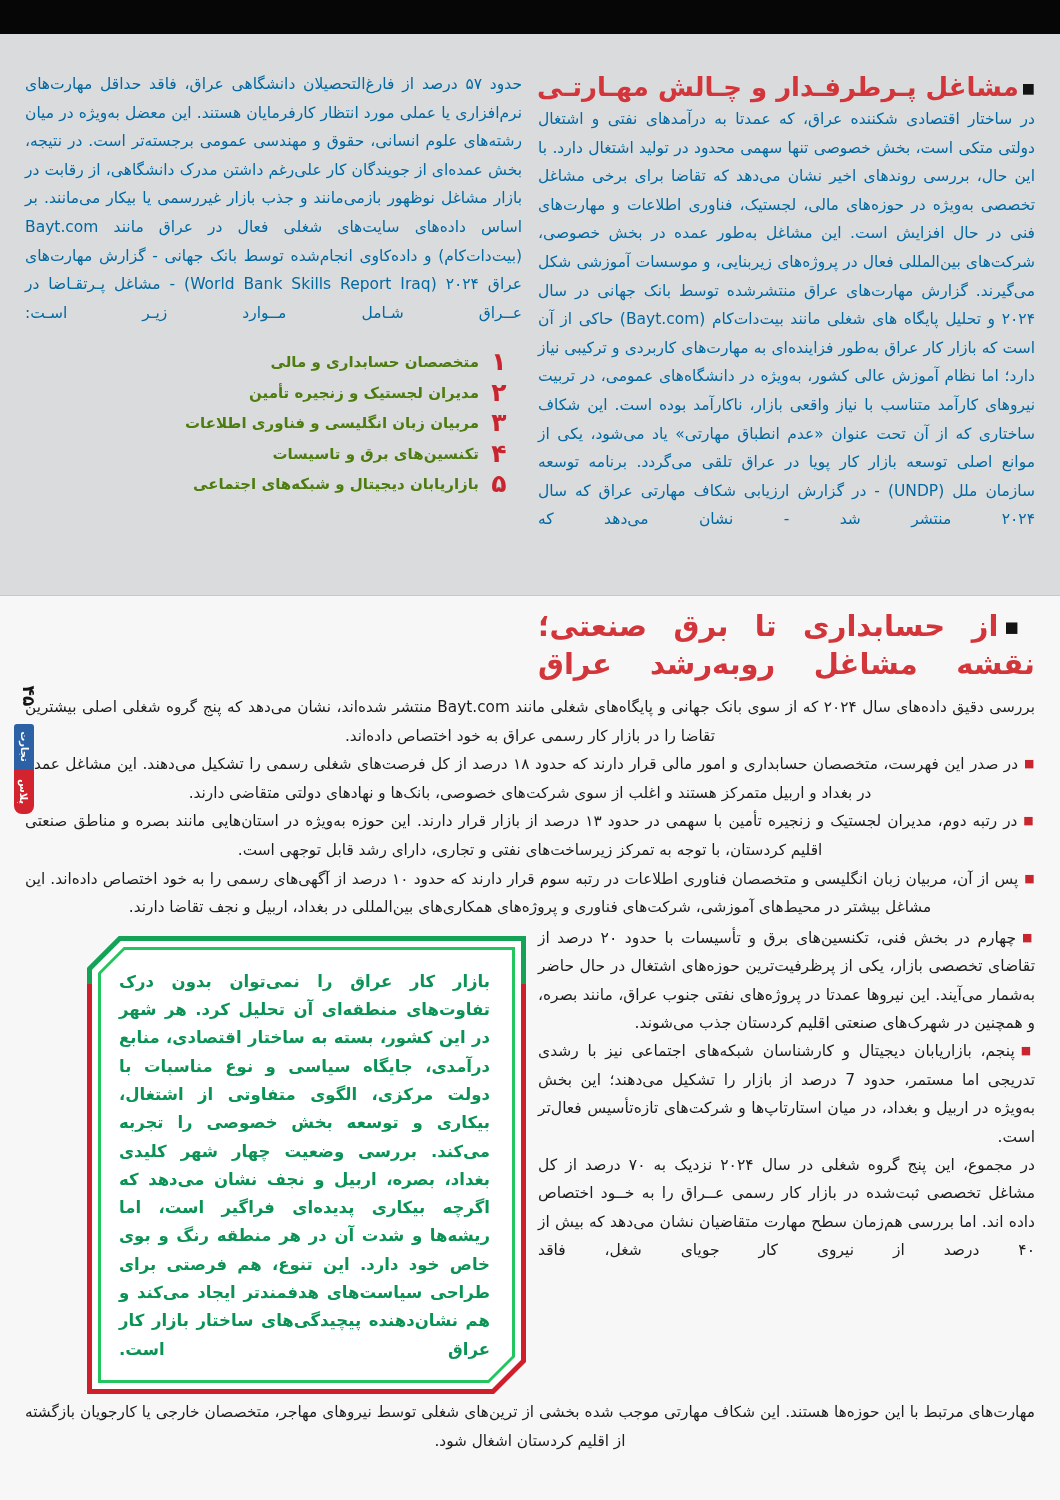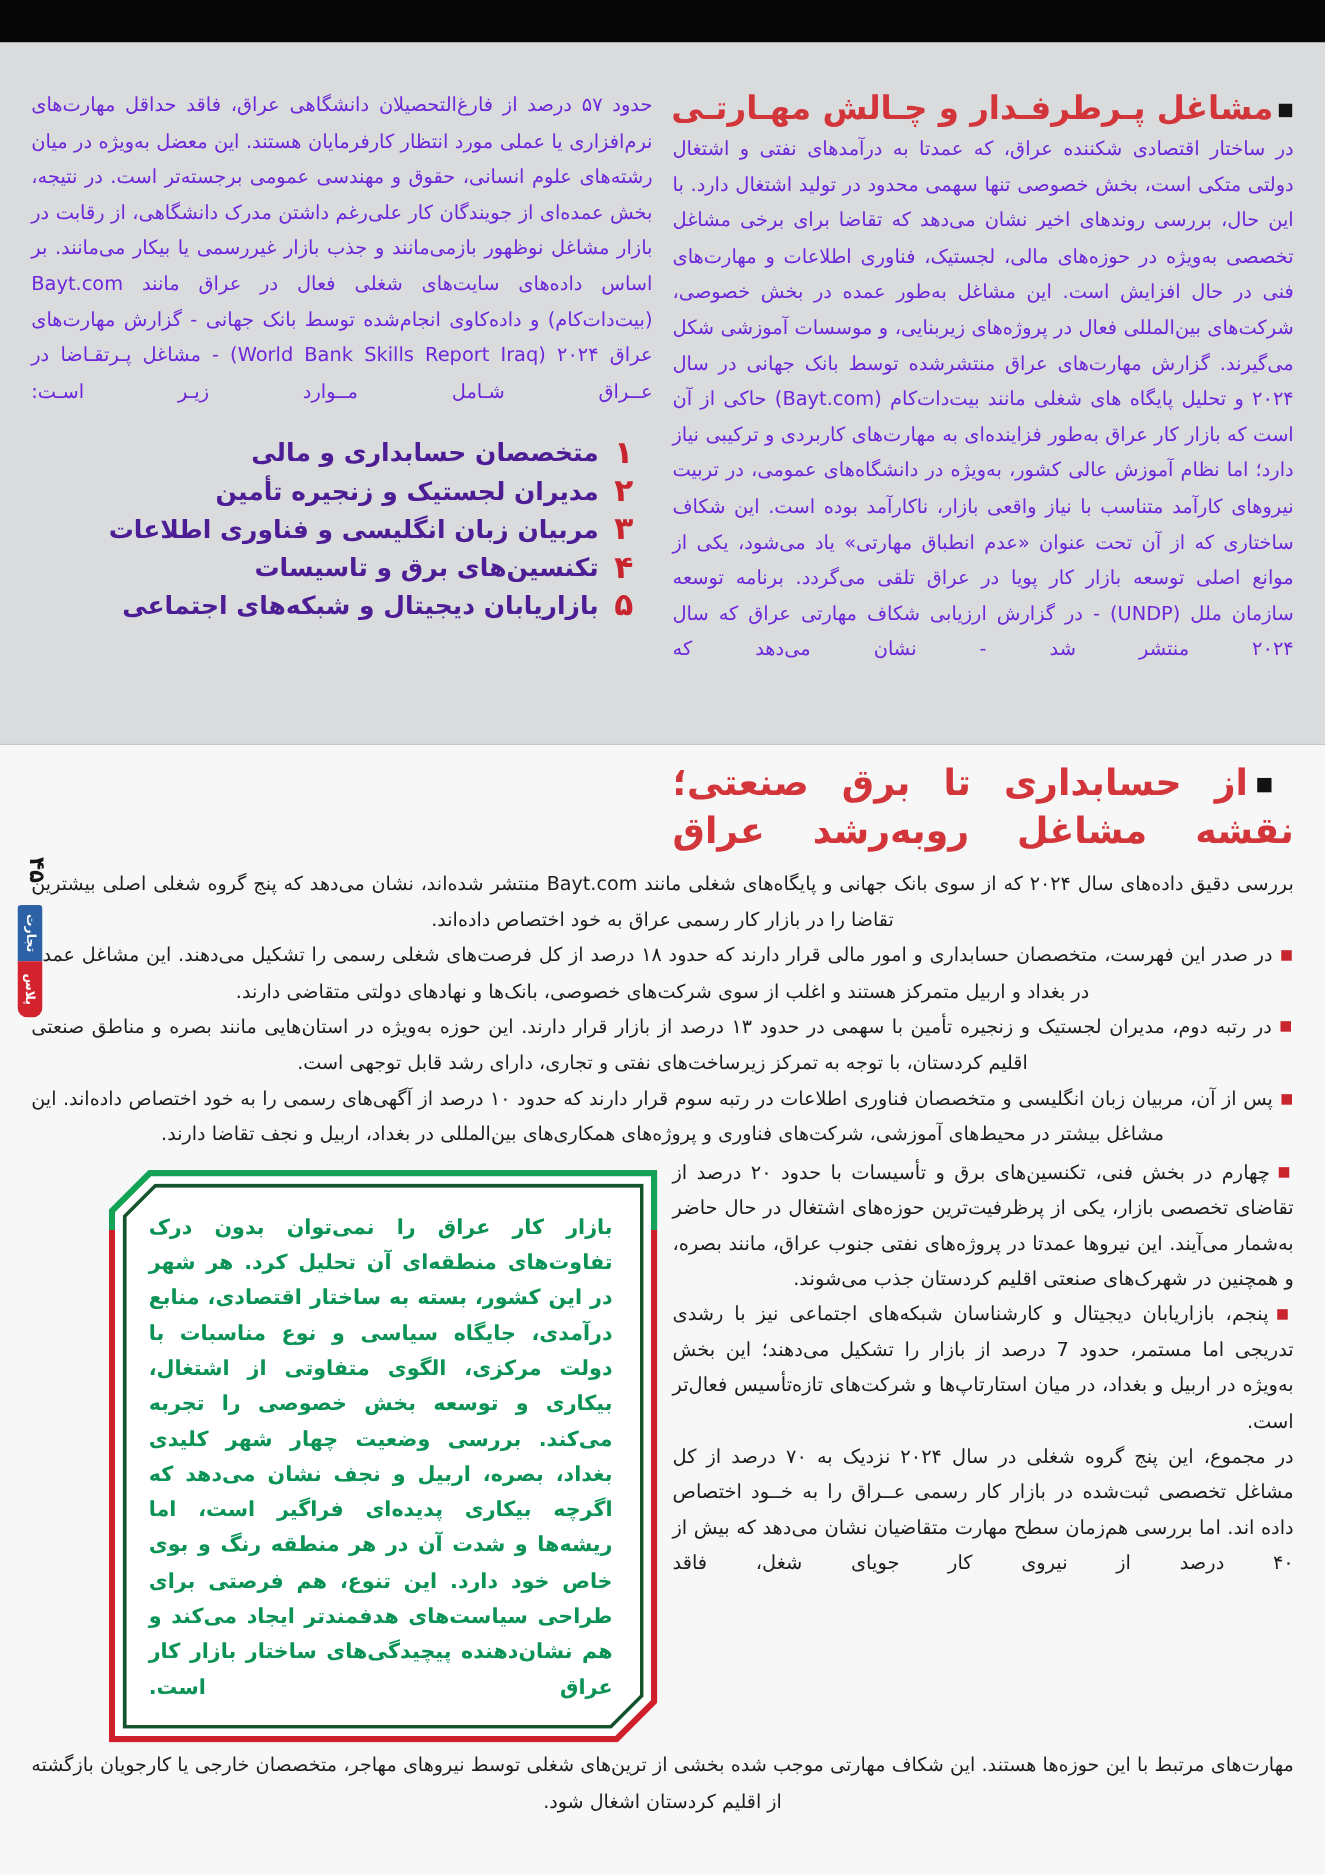--- a/index.html
+++ b/index.html
@@ -30,31 +30,31 @@
     line-height:34px;
     text-align:justify;
     text-align-last:justify;
     white-space:nowrap;
   }
   .blacksq { color:#131313; font-size:14px; vertical-align:3px; margin-left:3px; }
 
   .body {
     font-size:15.5px;
     line-height:28.6px;
-    color:#6d28d9;
+    color:#0369a1;
     text-align:justify;
   }
   .justall { text-align-last:justify; }
 
   .demand-list { list-style:none; margin:20px 12px 0 0; }
   .demand-list li { display:flex; align-items:center; gap:9px; line-height:30.5px; }
   .demand-list .num {
     color:#c9252f; font-weight:bold; font-size:25px; width:22px; text-align:center; flex:0 0 auto;
   }
-  .demand-list .itm { font-weight:bold; font-size:20px; color:#4c1d95; letter-spacing:.4px; }
+  .demand-list .itm { font-weight:bold; font-size:15px; color:#4d7c0f; letter-spacing:.4px; }
 
   
   .lower { padding:12px 25px 0 25px; background:#f7f7f8; }
 
   .headline2 { width:497px; margin-bottom:10px; }
   .h2line {
     color:#d2353a; font-weight:bold; font-size:29px; line-height:37px;
     text-align:justify; text-align-last:justify;
   }
   .blacksq2 { color:#131313; font-size:15px; vertical-align:4px; margin-left:6px; }
@@ -76,21 +76,21 @@
     background:linear-gradient(to bottom, #14a257 0 48px, #cf1f2b 48px);
     clip-path:polygon(32px 0, 100% 0, 100% calc(100% - 32px), calc(100% - 32px) 100%, 0 100%, 0 32px);
     padding:5px;
   }
   .c2 {
     background:#ffffff;
     clip-path:polygon(29px 0, 100% 0, 100% calc(100% - 29px), calc(100% - 29px) 100%, 0 100%, 0 29px);
     padding:6px;
   }
   .c3 {
-    background:#14532d;
+    background:#22c55e;
     clip-path:polygon(26px 0, 100% 0, 100% calc(100% - 26px), calc(100% - 26px) 100%, 0 100%, 0 26px);
     padding:3px;
   }
   .c4 {
     background:#ffffff;
     clip-path:polygon(24px 0, 100% 0, 100% calc(100% - 24px), calc(100% - 24px) 100%, 0 100%, 0 24px);
     padding:18px 22px 16px 18px;
   }
   .boxtext {
     color:#0a9355; font-weight:bold; font-size:16.5px; line-height:28.3px;

